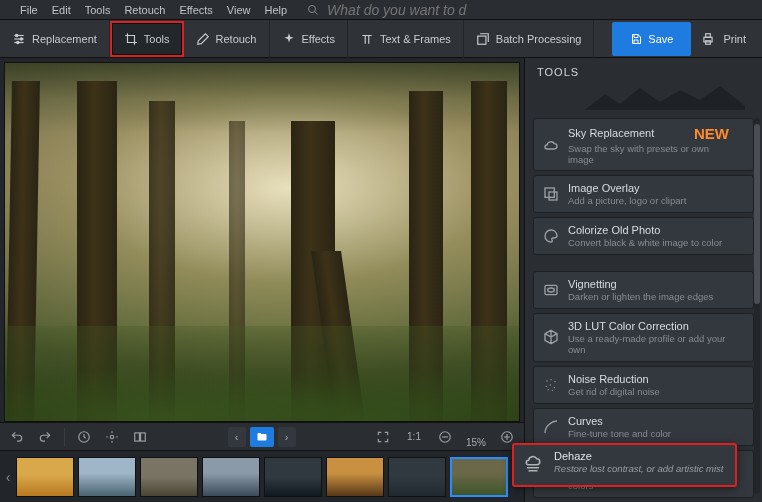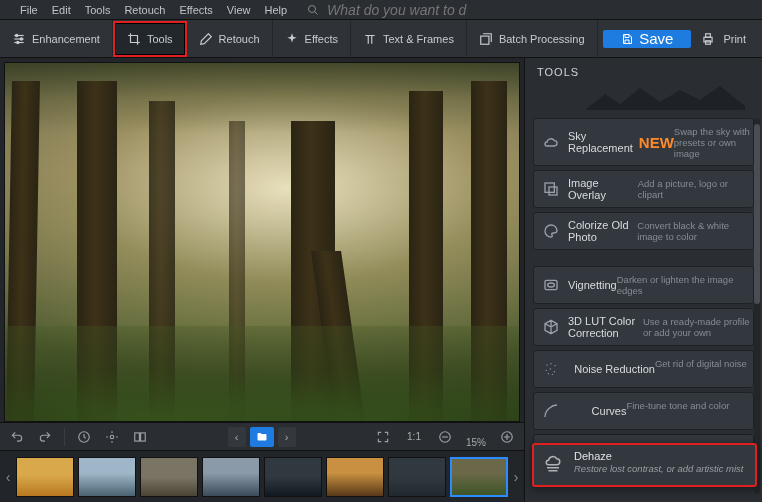--- a/index.html
+++ b/index.html
@@ -6,21 +6,21 @@
   body { background: #1a1d21; width: 762px; height: 502px; overflow: hidden; color: #b8bcc0; font-size: 11px; position: relative; }
   .menubar { height: 20px; background: #2a2d31; display: flex; align-items: center; padding: 0 14px; gap: 2px; border-bottom: 1px solid #111; }
   .menubar span { padding: 2px 6px; font-size: 11px; color: #c0c4c8; cursor: default; }
   .menubar .search-icon { margin-left: 6px; color: #888; }
   .menubar input { background: transparent; border: none; color: #777; font-size: 14px; outline: none; width: 140px; font-style: italic; }
   .toolbar { height: 38px; background: #2f3338; display: flex; align-items: center; border-bottom: 1px solid #111; }
   .tool-btn { height: 38px; display: flex; align-items: center; gap: 6px; padding: 0 12px; color: #c8ccd0; font-size: 11px; cursor: pointer; border-right: 1px solid #232528; }
   .tool-btn.active { background: #22272c; border: 2px solid #e02020; height: 36px; box-shadow: 0 0 0 1px #000 inset; }
   .tool-btn .ic { width: 14px; height: 14px; display: inline-flex; align-items: center; justify-content: center; }
   .toolbar .spacer { flex: 1; }
-  .save-btn { background: #1e7be0; color: #fff; height: 18px; padding: 0 18px; border-radius: 2px; display: flex; align-items: center; gap: 6px; margin-right: 10px; cursor: pointer; font-size: 15px; }
+  .save-btn { background: #1e7be0; color: #fff; height: 34px; padding: 0 18px; border-radius: 2px; display: flex; align-items: center; gap: 6px; margin-right: 10px; cursor: pointer; font-size: 11px; }
   .print-btn { color: #c8ccd0; display: flex; align-items: center; gap: 8px; margin-right: 16px; cursor: pointer; font-size: 11px; }
   .main { display: flex; height: 444px; }
   .left { width: 524px; display: flex; flex-direction: column; background: #22262a; }
   .canvas { flex: 1; margin: 4px 4px 0 4px; background: #333; position: relative; overflow: hidden; border: 1px solid #111; }
   .forest { position: absolute; inset: 0; background:
     radial-gradient(ellipse 180% 120% at 55% 35%, rgba(255,245,210,0.85) 0%, rgba(200,180,120,0.55) 22%, rgba(120,110,70,0.35) 45%, rgba(60,60,40,0.15) 70%, rgba(30,35,25,0) 100%),
     linear-gradient(to bottom, #5b5c42 0%, #6a6848 30%, #4e5a34 58%, #3e5528 72%, #2d3e1c 100%);
   }
   .tree { position: absolute; bottom: 0; background: linear-gradient(to right, #2a2414 0%, #3d3218 45%, #2a2414 100%); }
   .t1 { left: 4px;   width: 28px; height: 340px; transform: skewX(-1deg); }
@@ -54,29 +54,29 @@
   .th4 { background: linear-gradient(to bottom, #8a9aa8 40%, #3a4a58 100%); }
   .th5 { background: linear-gradient(to bottom, #303840 50%, #101820 100%); }
   .th6 { background: linear-gradient(to bottom, #c89040 40%, #583818 100%); }
   .th7 { background: linear-gradient(to bottom, #303840 50%, #202830 100%); }
   .th8 { background: linear-gradient(to bottom, #6a6848 40%, #3e5528 100%); }
   .right { width: 238px; background: #2a2e33; display: flex; flex-direction: column; border-left: 1px solid #111; position: relative; }
   .panel-hdr { height: 56px; padding: 8px 12px 0 12px; position: relative; }
   .panel-hdr .title { color: #d0d4d8; font-size: 11px; letter-spacing: 1px; }
   .mountains { position: absolute; right: 8px; bottom: 4px; left: 60px; height: 28px; }
   .tool-list { flex: 1; overflow: hidden; padding: 4px 8px 4px 8px; display: flex; flex-direction: column; gap: 4px; }
-  .tool-item { background: #33383e; border: 1px solid #1e2124; border-radius: 3px; padding: 6px 0 6px 34px; position: relative; cursor: pointer; min-height: 38px; display:flex; flex-direction:row; justify-content:center; }
+  .tool-item { background: #33383e; border: 1px solid #1e2124; border-radius: 3px; padding: 6px 24px 6px 34px; position: relative; cursor: pointer; min-height: 38px; display:flex; flex-direction:column; justify-content:center; }
   .tool-item .ticon { position: absolute; left: 8px; top: 50%; transform: translateY(-50%); width: 18px; height: 18px; color: #9aa0a6; display:flex; align-items:center; justify-content:center; }
   .tool-item .tlabel { color: #d8dce0; font-size: 11px; display: flex; align-items: center; gap: 6px; }
   .tool-item .tdesc { color: #868c92; font-size: 9.5px; margin-top: 1px; }
   .tool-item .badge { color: #ff8a2a; font-size: 15px; font-weight: bold; margin-left: auto; }
   .gap { height: 8px; }
   .scrollbar { position: absolute; right: 2px; top: 60px; bottom: 8px; width: 6px; background: #232629; border-radius: 3px; }
   .scrollbar .thumb-sb { position: absolute; left: 0; right: 0; top: 6px; height: 180px; background: #4a4e54; border-radius: 3px; }
-  .dehaze-pop { position: absolute; left: 532px; top: 443px; width: 225px; height: 44px; background: #33383e; border: 2px solid #e02020; border-radius: 3px; padding: 5px 8px 5px 40px; z-index: 50; box-shadow: 0 2px 10px rgba(0,0,0,.5); }
+  .dehaze-pop { position: absolute; left: 512px; top: 443px; width: 225px; height: 44px; background: #33383e; border: 2px solid #e02020; border-radius: 3px; padding: 5px 8px 5px 40px; z-index: 50; box-shadow: 0 2px 10px rgba(0,0,0,.5); }
   .dehaze-pop .ticon { position: absolute; left: 10px; top: 50%; transform: translateY(-50%); width: 20px; height: 20px; color: #b0b4b8; }
   .dehaze-pop .tlabel { color: #e0e4e8; font-size: 11px; font-weight: 500; }
   .dehaze-pop .tdesc { color: #9a9ea4; font-size: 9.5px; margin-top: 1px; font-style: italic; }
   svg { display: block; }
 </style>
 </head>
 <body>
 
 <div class="menubar">
   <span>File</span>
@@ -100,21 +100,21 @@
     <span class="ic">
         <svg width="14" height="14" viewBox="0 0 24 24" fill="none" stroke="currentColor" stroke-width="2">
           <line x1="4" y1="6" x2="20" y2="6"></line>
           <line x1="4" y1="12" x2="20" y2="12"></line>
           <line x1="4" y1="18" x2="20" y2="18"></line>
           <circle cx="8" cy="6" r="2" fill="currentColor"></circle>
           <circle cx="16" cy="12" r="2" fill="currentColor"></circle>
           <circle cx="10" cy="18" r="2" fill="currentColor"></circle>
         </svg>
       </span>
-    <span>Enhancement</span>
+    <span>Replacement</span>
   </div>
   <div class="tool-btn active">
     <span class="ic">
         <svg width="14" height="14" viewBox="0 0 24 24" fill="none" stroke="currentColor" stroke-width="2">
           <path d="M6 2v16h16"></path>
           <path d="M18 22V6H2"></path>
         </svg>
       </span>
     <span>Tools</span>
   </div>

